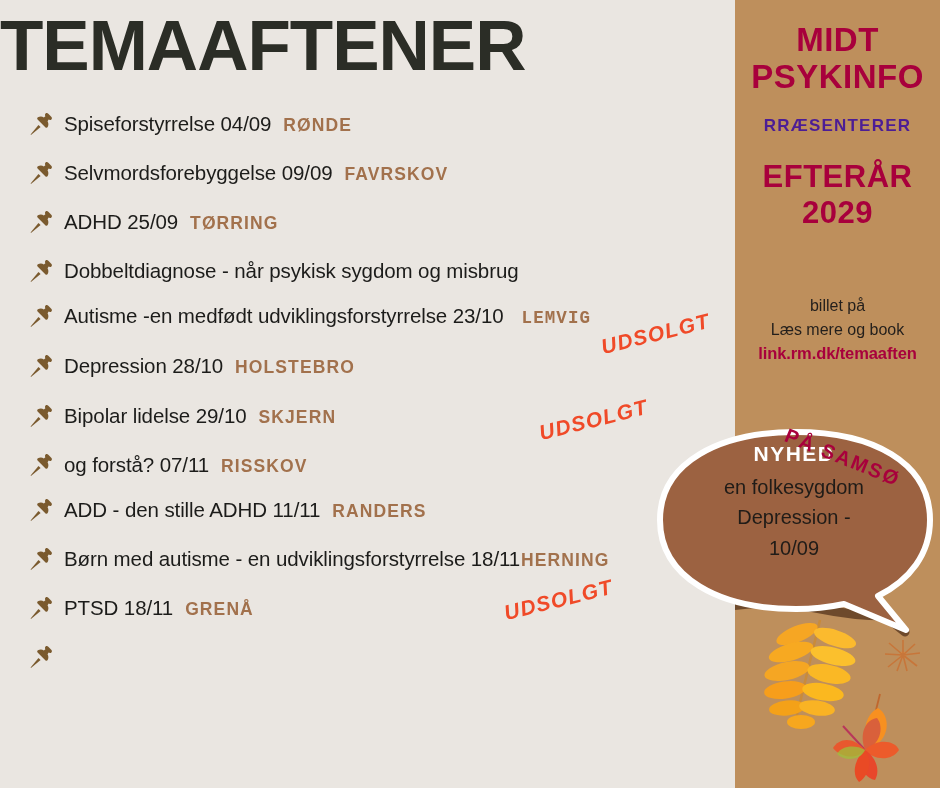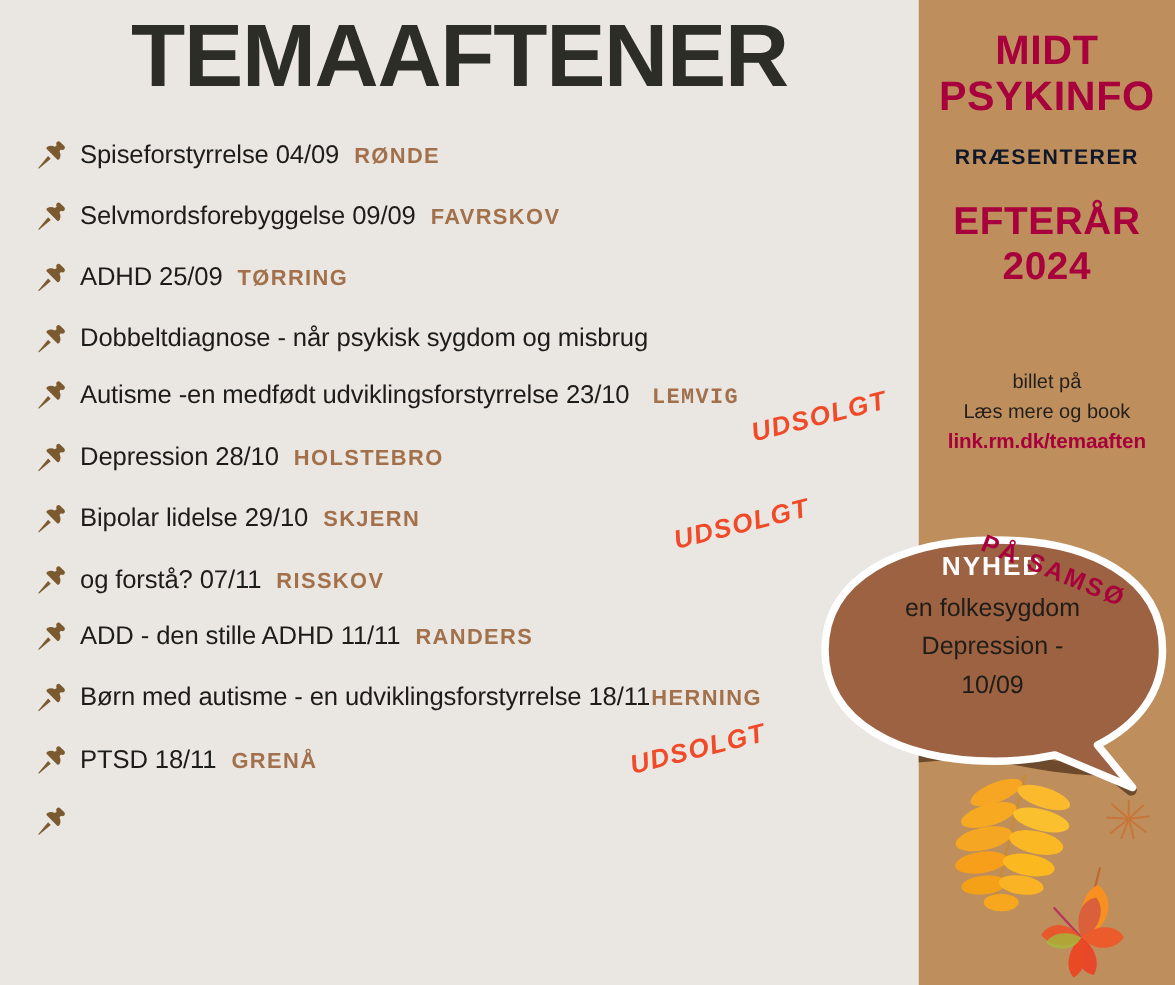--- a/index.html
+++ b/index.html
@@ -30,21 +30,21 @@
     font-weight: bold;
     letter-spacing: 0.5px;
     color: #A8003C;
     line-height: 1.12;
   }
   .sb-presents {
     margin-top: 20px;
     font-size: 17px;
     font-weight: bold;
     letter-spacing: 1.2px;
-    color: #0f172a;
+    color: #4c1d95;
   }
   .sb-season {
     margin-top: 23px;
     font-size: 31px;
     font-weight: bold;
     letter-spacing: 0.5px;
     color: #A8003C;
     line-height: 1.18;
   }
   .sb-readmore {
@@ -60,21 +60,21 @@
     font-weight: bold;
     color: #A8003C;
     letter-spacing: -0.1px;
   }
 
   
   #title {
     position: absolute;
     top: 9px; left: 0;
     width: 735px;
-    text-align: center;
+    text-align: left;
     font-size: 71px;
     font-weight: bold;
     letter-spacing: -1px;
     color: #2B2D26;
     line-height: 1.05;
   }
 
   
   #list {
     position: absolute;
@@ -289,21 +289,21 @@
   <div class="udsolgt" id="udsolgt-3">UDSOLGT</div>
 
   <div id="sidebar">
     <div class="sb-brand">
       <div>MIDT</div>
       <div>PSYKINFO</div>
     </div>
     <div class="sb-presents">RRÆSENTERER</div>
     <div class="sb-season">
       <div>EFTERÅR</div>
-      <div>2024</div>
+      <div>2029</div>
     </div>
     <div class="sb-readmore">
       <div>billet på</div>
       <div>Læs mere og book</div>
     </div>
     <div class="sb-link">link.rm.dk/temaaften</div>
   </div>
 
   <svg id="leaves" viewBox="0 0 205 190">
 

